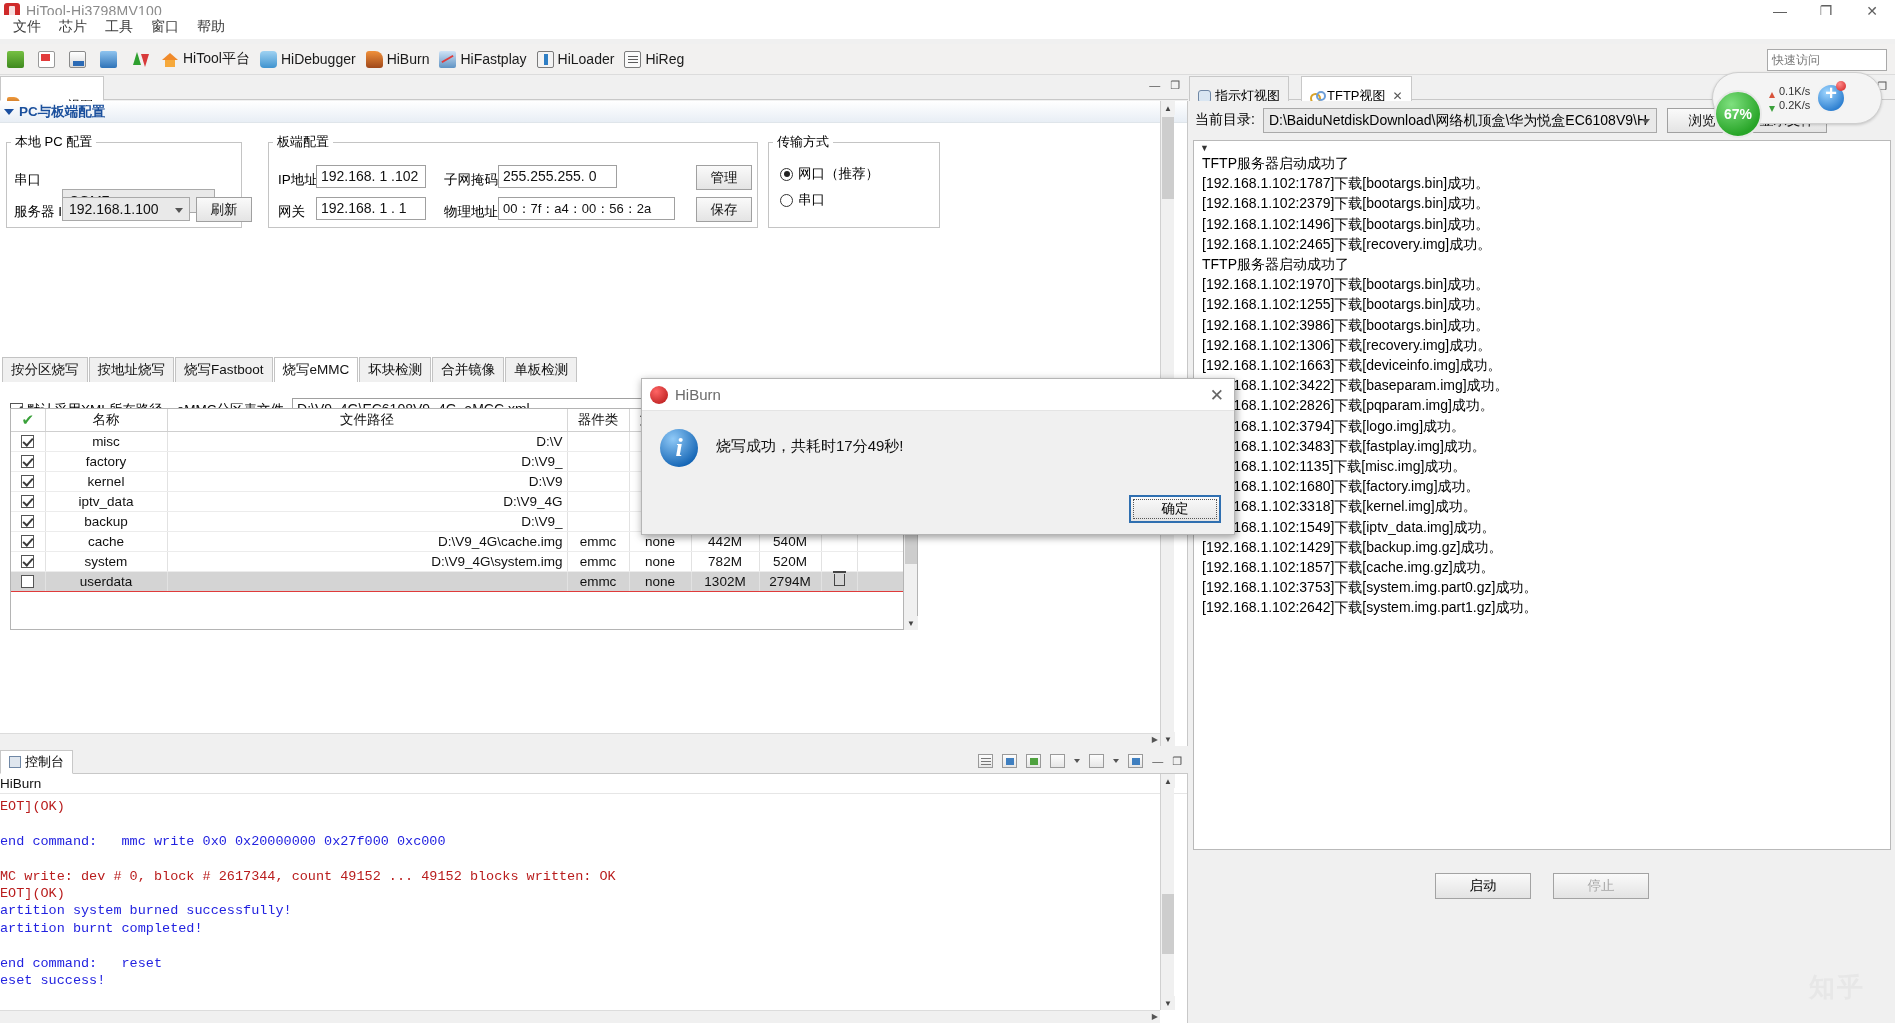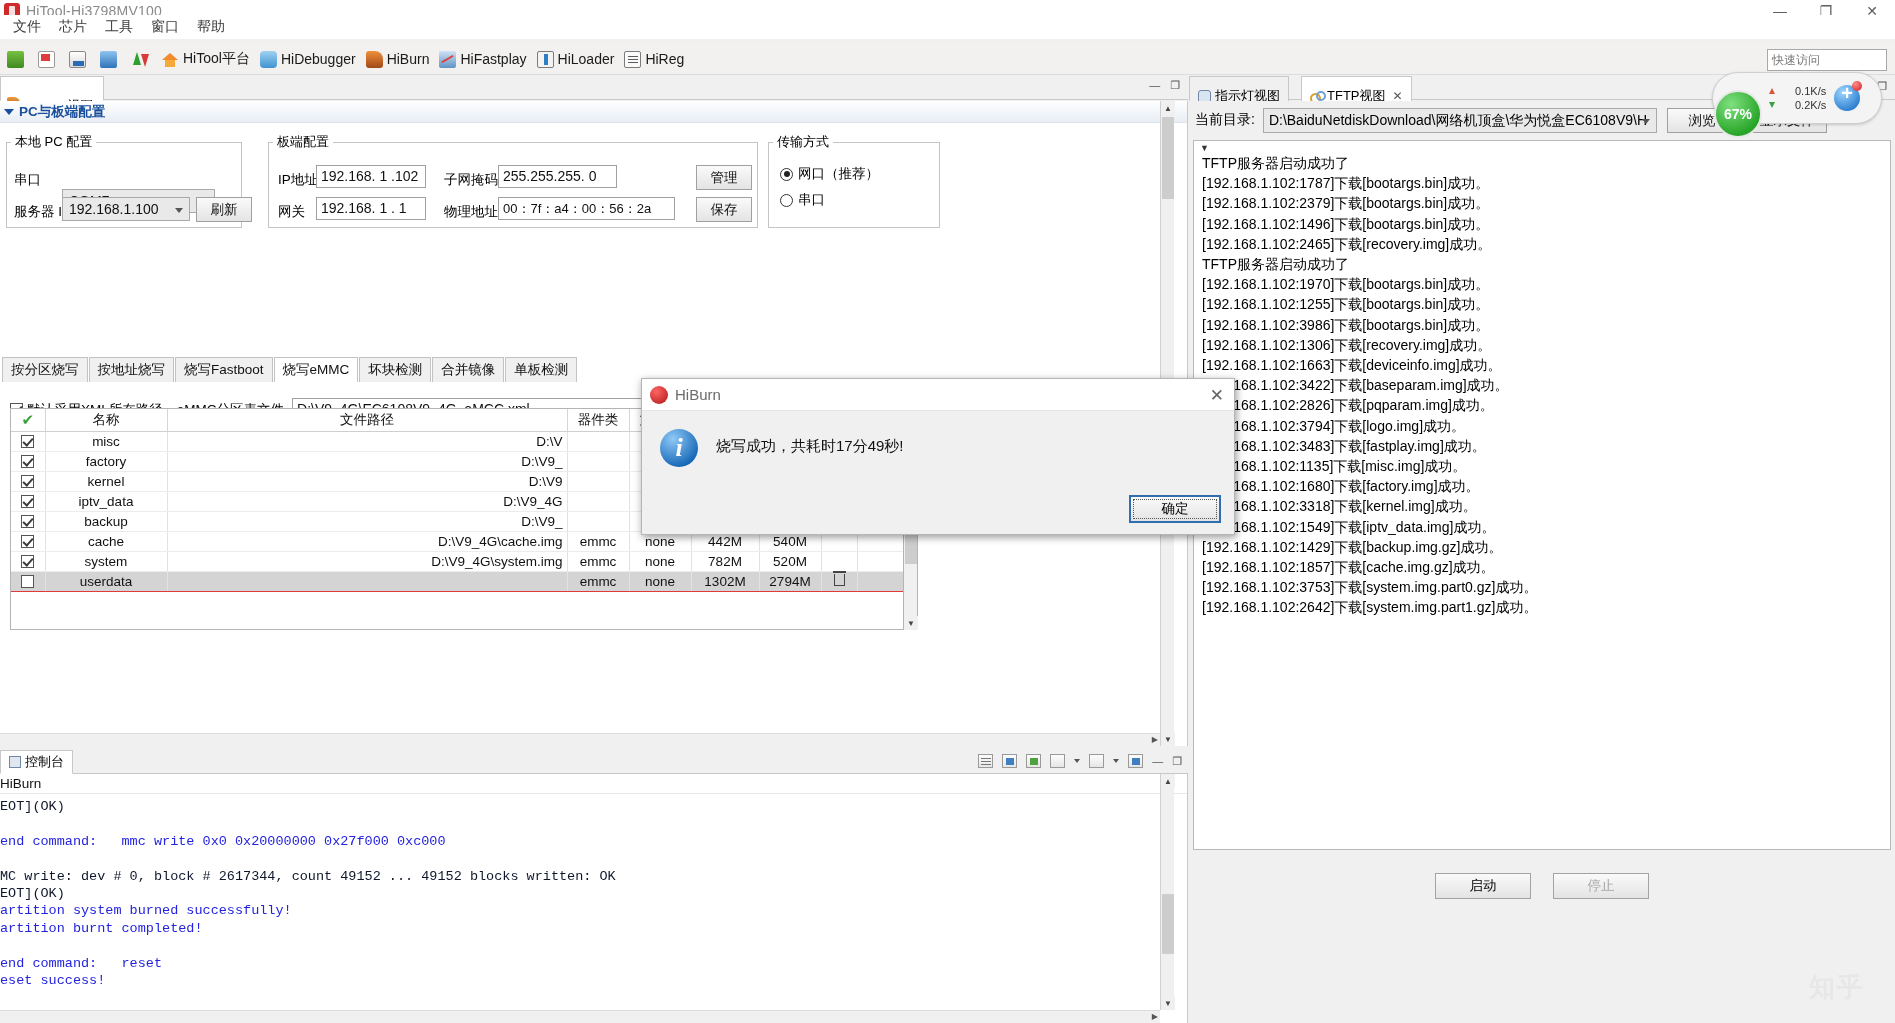--- a/index.html
+++ b/index.html
@@ -181,21 +181,21 @@
   .caret-mini{width:0;height:0;border-left:3.5px solid transparent;border-right:3.5px solid transparent;
     border-top:4px solid #555;}
 
   .console-body { position:absolute; left:0; top:698px; width:1188px; height:249px; background:#fff;
     border-right:1px solid #c8c8c8; overflow:hidden; }
   .console-name { font-size:13.5px; padding:2px 0 2px 0; color:#111; border-bottom:1px solid #e6e6e6;}
   pre.clog {
     margin:0; padding:4px 0 0 0; font-family:"Liberation Mono", monospace; font-size:13.5px;
     line-height:17.4px; white-space:pre;
   }
-  .c-red { color:#0f172a; }
+  .c-red { color:#b91c1c; }
   .c-blue { color:#2323e0; }
 
   
   .right-pane { position:absolute; left:1189px; top:76px; width:706px; height:947px; background:#f0f0f0; }
   .rp-tabbar { position:relative; height:24px; background:#f0f0f0; border-bottom:1px solid #c8c8c8; }
   .rp-tab { position:absolute; top:0; height:40px; padding:3px 8px; font-size:13px;
     display:flex; align-items:center; border:1px solid #c8c8c8; }
   .rp-tab.inactive { background:#f0f0f0; }
   .rp-tab.active { background:#fff; border-bottom:1px solid #fff; }
   .rp-ico-bulb{width:13px;height:13px;margin-right:4px;background:#d9e6f2;border:1px solid #6f87a5;border-radius:3px;}
@@ -226,21 +226,21 @@
 
   
   .speed-widget { position:absolute; right:13px; top:-4px; width:170px; height:52px;
      background:#f4f4f4; border:1px solid #cfcfcf; border-radius:26px; display:flex;
      align-items:center; z-index:40; box-shadow:0 1px 3px rgba(0,0,0,.18); }
   .gauge { width:48px; height:48px; border-radius:50%; margin-left:1px; flex:none;
      background:radial-gradient(circle at 35% 28%, #7fe07f, #28a528 72%);
      border:2px solid #e8e8e8; color:#fff; font-size:14px; display:flex; align-items:center;
      justify-content:center; font-weight:bold;margin-top:31px; }
   .spd-col { margin-left:7px; font-size:11px; line-height:14px; color:#333; }
-  .spd-row { display:flex; align-items:center; gap:20px; }
+  .spd-row { display:flex; align-items:flex-end; gap:4px; }
   .up-tri{width:0;height:0;border-left:3px solid transparent;border-right:3px solid transparent;
     border-bottom:6px solid #d8533a;}
   .dn-tri{width:0;height:0;border-left:3px solid transparent;border-right:3px solid transparent;
     border-top:6px solid #3aa03a;}
   .blue-orb { width:30px;height:30px;border-radius:50%;margin-left:6px; flex:none;
     background:radial-gradient(circle at 35% 28%, #9fd6ff, #2d7fd0 75%);
     position:relative; border:2px solid #f2f2f2;}
   .blue-orb::after{content:"+";position:absolute;left:7px;top:-3px;color:#fff;font-size:20px;font-weight:bold;}
   .red-dot{position:absolute;right:-2px;top:-4px;width:10px;height:10px;border-radius:50%;
     background:radial-gradient(circle at 35% 30%,#ff8a8a,#d02020);}

